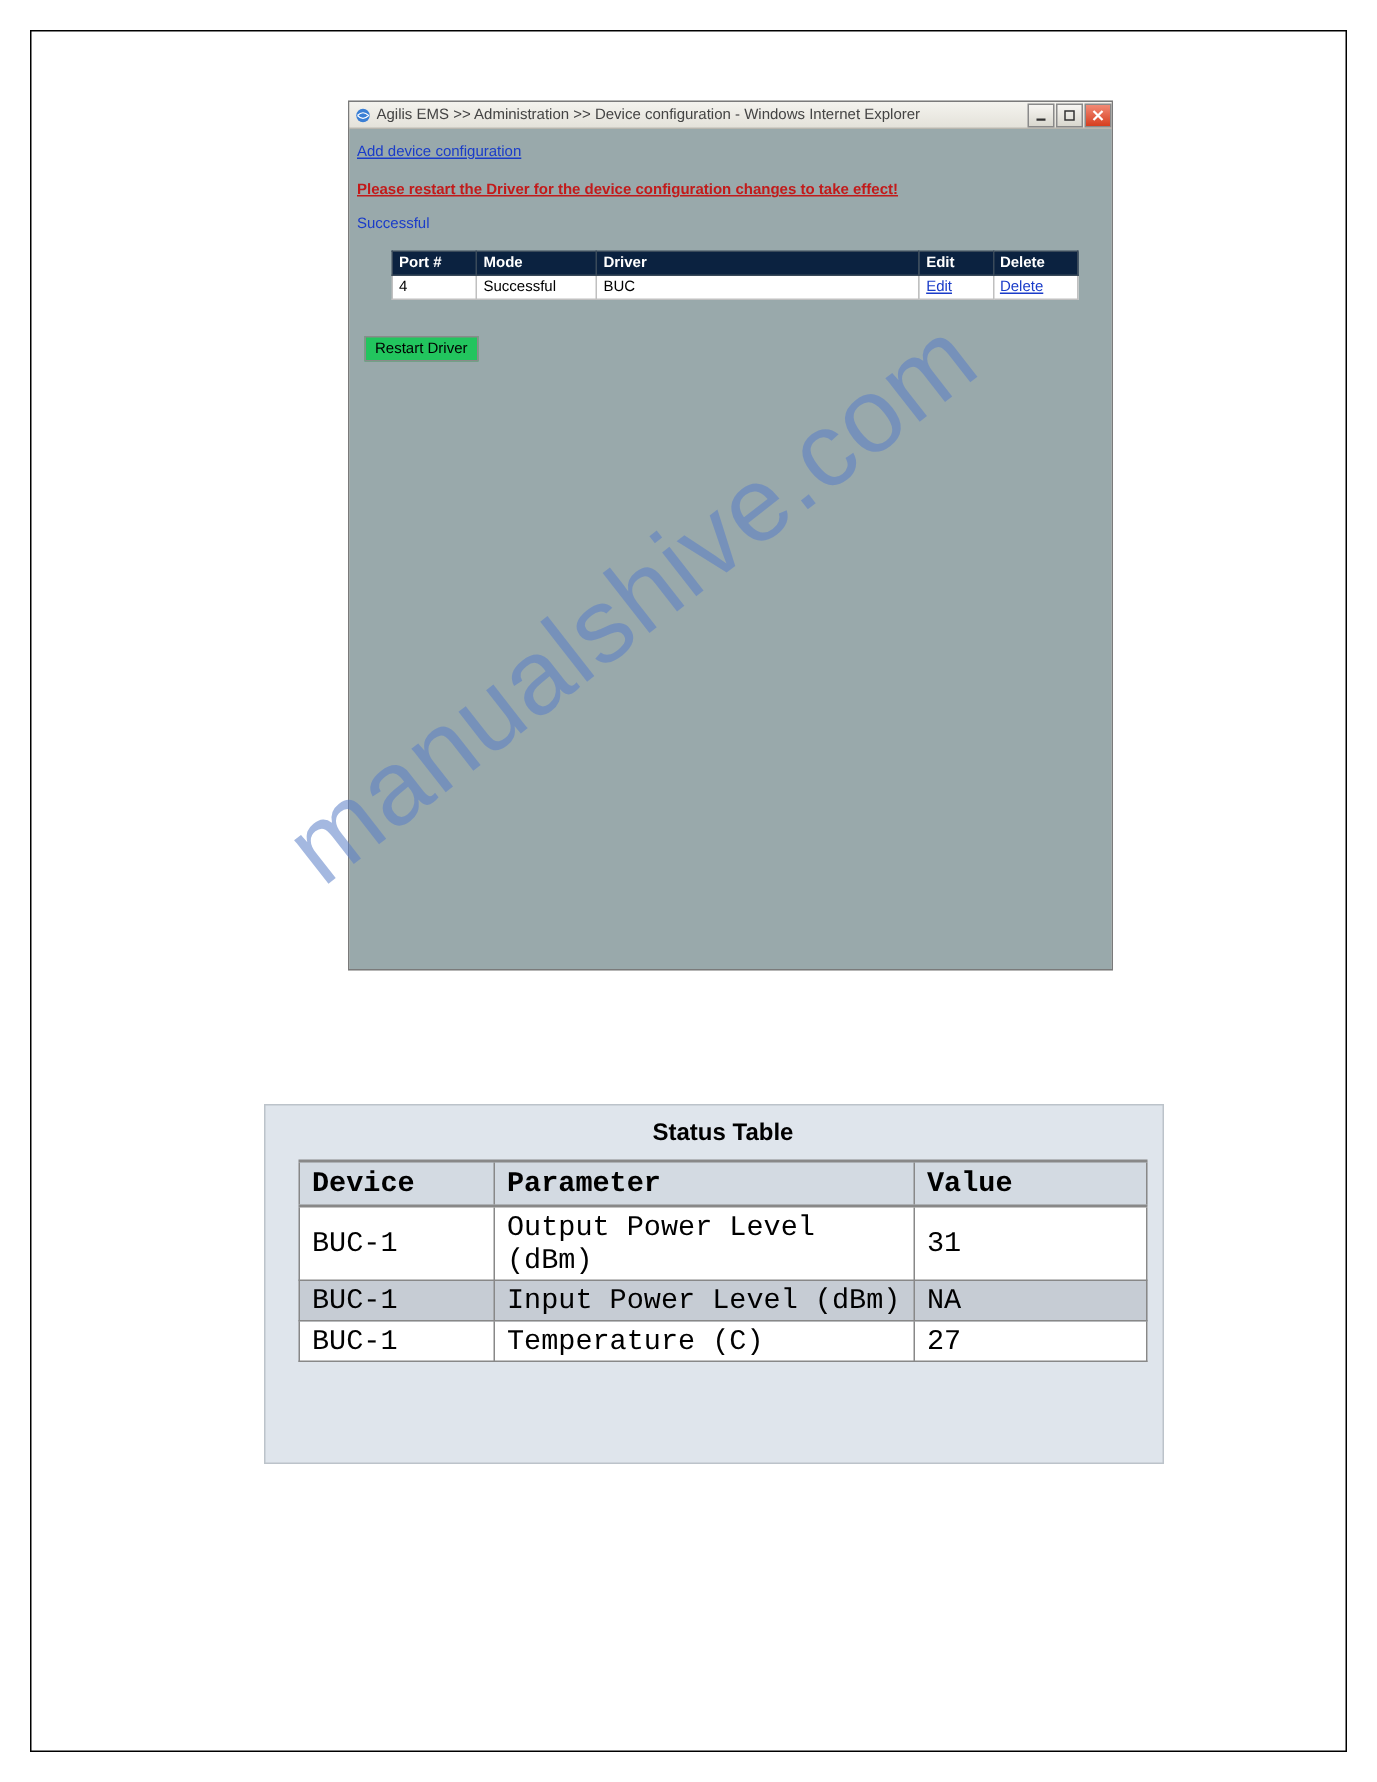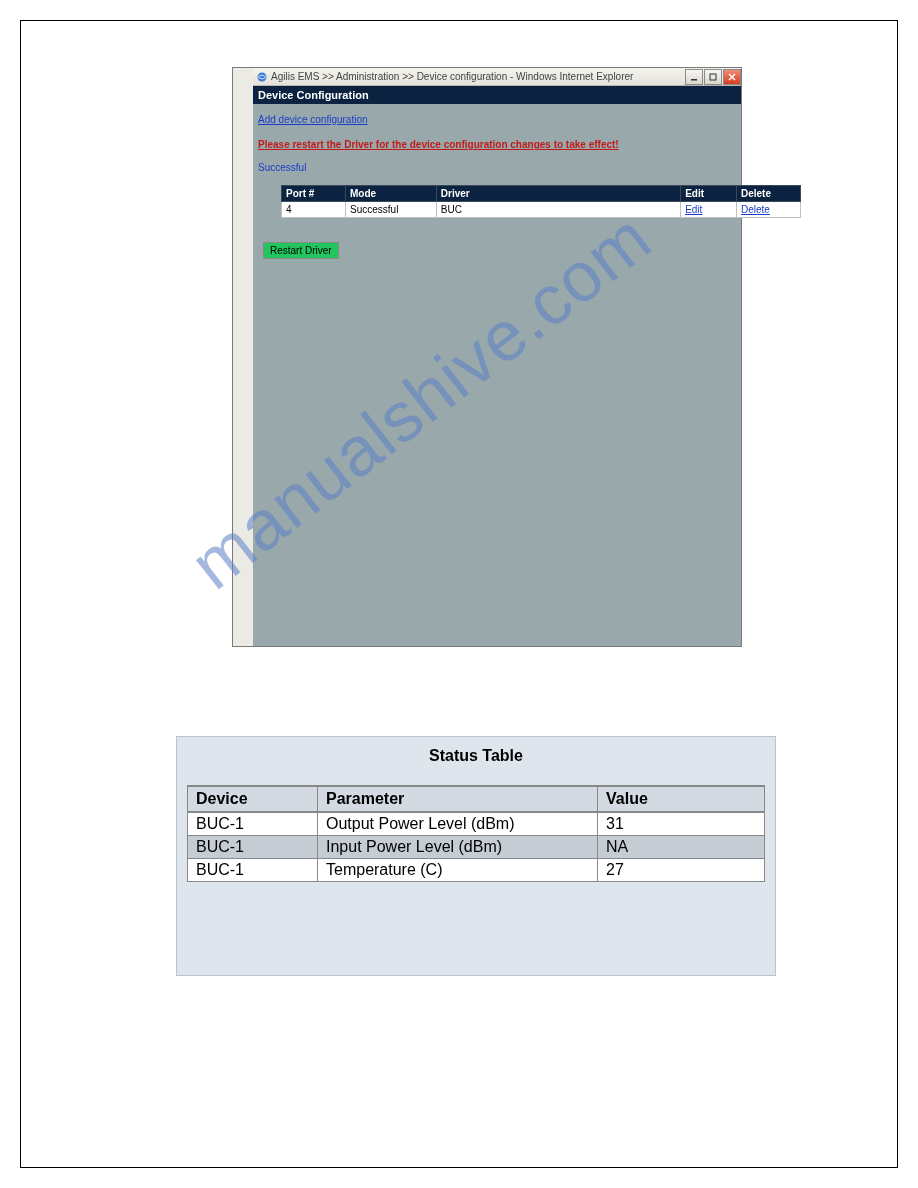--- a/index.html
+++ b/index.html
@@ -18,21 +18,20 @@
   }
   
   .ie-window {
     position: absolute;
     top: 46px;
     left: 211px;
     width: 510px;
     height: 580px;
     border: 1px solid #7a7a7a;
     background: #eceae5;
-    padding-left: 20px;
   }
   .ie-titlebar {
     height: 18px;
     background: linear-gradient(to bottom, #f4f3ee, #e4e2da);
     display: flex;
     align-items: center;
     font-size: 10px;
     color: #444;
     padding-left: 3px;
     border-bottom: 1px solid #b8b6ae;
@@ -92,21 +91,21 @@
     margin-top: 14px;
     text-decoration: underline;
   }
   .success-text {
     color: #1a3cc9;
     font-weight: normal;
     font-size: 10px;
     margin-top: 12px;
   }
   .config-table {
-    width: 520px;
+    width: 458px;
     border-collapse: collapse;
     margin-top: 12px;
     margin-left: 23px;
     font-size: 10px;
     border-radius: 15px;
   }
   .config-table th {
     background: #0b2240;
     color: #fff;
     text-align: left;
@@ -149,33 +148,35 @@
   }
   
   .status-panel {
     position: absolute;
     top: 715px;
     left: 155px;
     width: 600px;
     height: 240px;
     background: #dfe5ec;
     border: 1px solid #bcc3ca;
+    padding-left: 12px;
   }
   .status-title {
     text-align: center;
     font-weight: bold;
     font-size: 16px;
     padding: 10px 0 8px 0;
     color: #000;
   }
   .status-table {
     width: calc(100% - 20px);
-    margin: 12px 10px;
+    margin: 0 10px;
     border-collapse: collapse;
-    font-size: 16px;
+    font-size: 19px;
+    font-family: Liberation Mono, monospace;
   }
   .status-table th {
     background: #d3dae2;
     text-align: left;
     padding: 3px 8px;
     font-weight: bold;
     border: 1px solid #888;
     border-top: 2px solid #888;
     border-bottom: 2px solid #888;
   }
@@ -214,21 +215,20 @@
             </svg>
         </div>
         <div class="ie-btn close">
           <svg width="8" height="8" viewBox="0 0 8 8">
               <path d="M1 1 L7 7 M7 1 L1 7" stroke="#fff" stroke-width="1.5"></path>
             </svg>
         </div>
       </div>
     </div>
     <div class="ie-content">
-      <div class="header-bar">Device Configuration</div>
       <div class="content-inner">
         <a class="link-add">Add device configuration</a>
         <div class="warning-text">Please restart the Driver for the device configuration changes to take effect!</div>
         <div class="success-text">Successful</div>
 
         <table class="config-table">
           <tbody>
               <tr>
             <th style="width:55px">Port #</th>
             <th style="width:78px">Mode</th>

